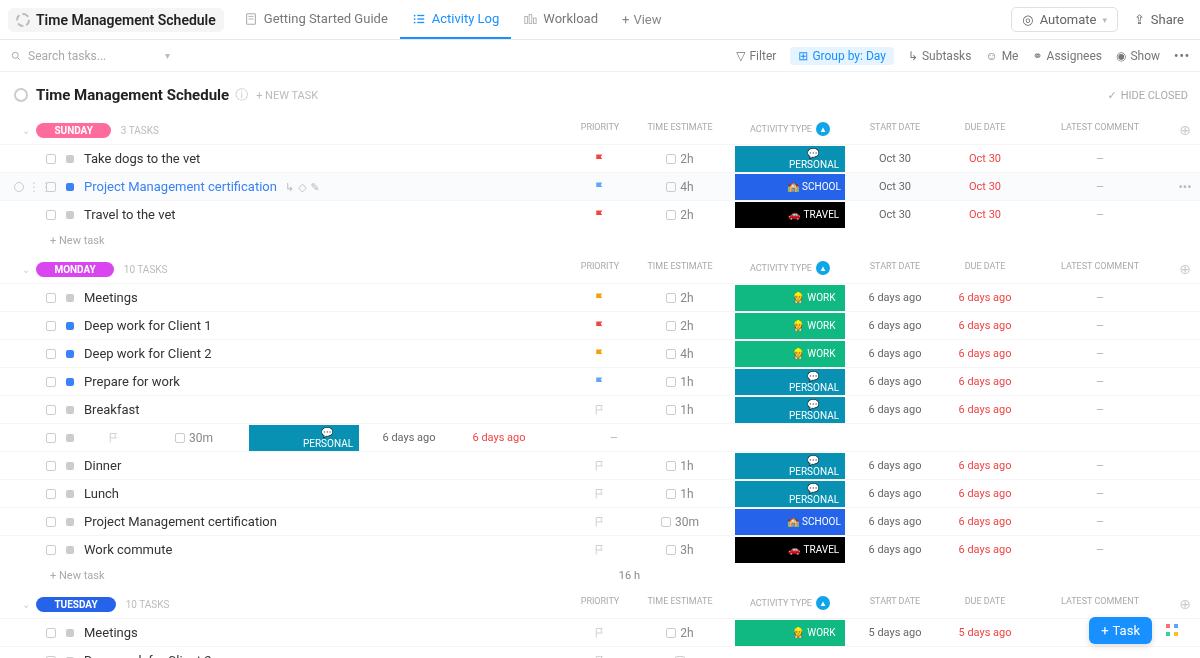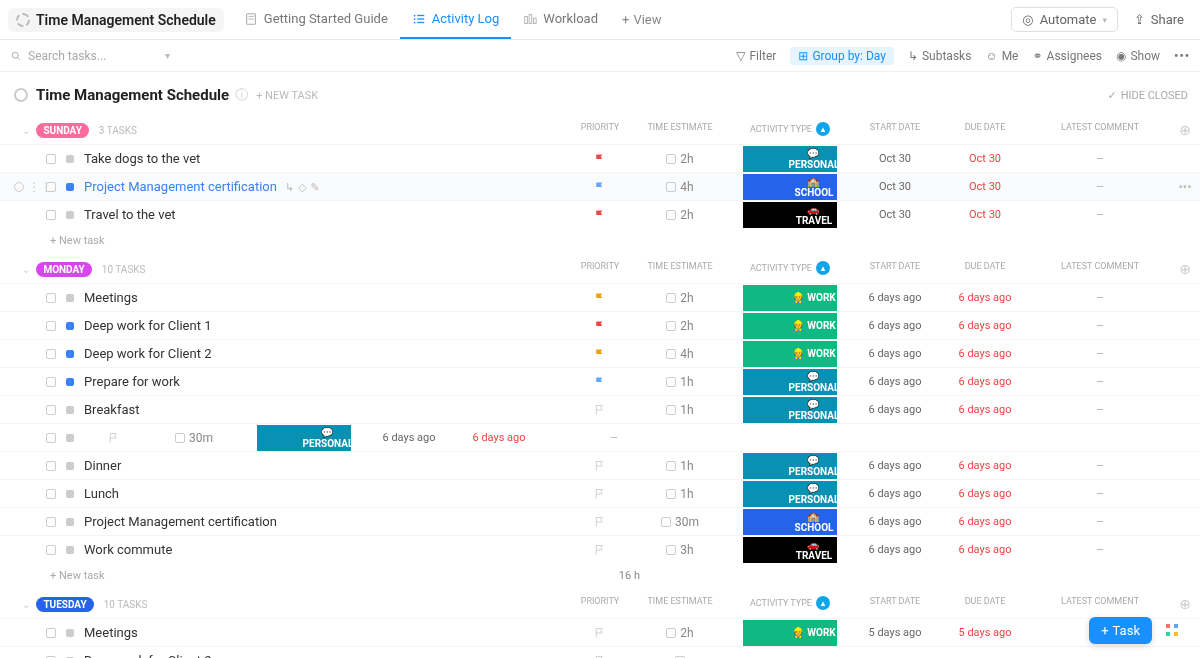--- a/index.html
+++ b/index.html
@@ -35,21 +35,21 @@
 .circle-outline { width: 14px; height: 14px; border: 2px solid #ccc; border-radius: 50%; margin-right: 8px; }
 .list-title { font-weight: 700; font-size: 15px; color: #222; margin-right: 6px; }
 .info-icon { color: #ccc; margin-right: 8px; }
 .new-task-link { font-size: 11px; color: #bbb; cursor: pointer; }
 .hide-closed { margin-left: auto; color: #aaa; font-size: 11px; display: flex; align-items: center; gap: 4px; cursor: pointer; }
 
 
 .group { margin-top: 4px; }
 .group-header { display: flex; align-items: center; padding: 4px 0 6px 22px; font-size: 10px; color: #999; text-transform: uppercase; }
 .chev-down { color: #d0d0d0; margin-right: 6px; cursor: pointer; }
-.day-badge { padding: 2px 7px; border-radius: 10px; color: #fff; font-weight: 700; font-size: 10px; margin-right: 10px; cursor: pointer; }
+.day-badge { padding: 2px 18px; border-radius: 10px; color: #fff; font-weight: 700; font-size: 10px; margin-right: 10px; cursor: pointer; }
 .day-sunday { background: #ff6b9d; }
 .day-monday { background: #d946ef; }
 .day-tuesday { background: #2563eb; }
 .task-count { color: #bbb; font-size: 10px; }
 .col-headers { display: flex; margin-left: auto; }
 .col-h { text-align: center; color: #aaa; font-size: 9px; }
 .col-priority { width: 60px; }
 .col-estimate { width: 100px; }
 .col-activity { width: 120px; }
 .col-start { width: 90px; }
@@ -64,21 +64,21 @@
 .status-sq { width: 8px; height: 8px; border-radius: 2px; margin-right: 10px; background: #ccc; }
 .status-blue { background: #3b82f6; }
 .task-name { flex: 1; color: #333; font-size: 13px; cursor: pointer; }
 .task-name.link { color: #3b82f6; }
 .row-actions { display: inline-flex; gap: 4px; margin-left: 8px; color: #bbb; }
 .row-actions span { cursor: pointer; font-size: 11px; }
 .cell { text-align: center; display: flex; align-items: center; justify-content: center; }
 .cell.col-priority svg { width: 12px; height: 12px; }
 .est { color: #888; font-size: 12px; display: flex; align-items: center; gap: 4px; }
 .est-ic { width: 10px; height: 10px; border: 1px solid #ccc; border-radius: 2px; display: inline-block; }
-.activity-pill { width: 94px; height: 26px; display: flex; align-items: center; justify-content: center; color: #fff; font-weight: 700; font-size: 10px; cursor: pointer; margin: 1px 0; padding-left: 48px; }
+.activity-pill { width: 110px; height: 26px; display: flex; align-items: center; justify-content: center; color: #fff; font-weight: 400; font-size: 10px; cursor: pointer; margin: 1px 0; padding-left: 48px; }
 .act-personal { background: #0891b2; }
 .act-school { background: #2563eb; }
 .act-travel { background: #000000; }
 .act-work { background: #10b981; }
 .date-cell { color: #666; font-size: 11px; }
 .date-red { color: #ef4444; }
 .comment-cell { color: #bbb; }
 .row-more { width: 30px; color: #bbb; cursor: pointer; }
 
 

